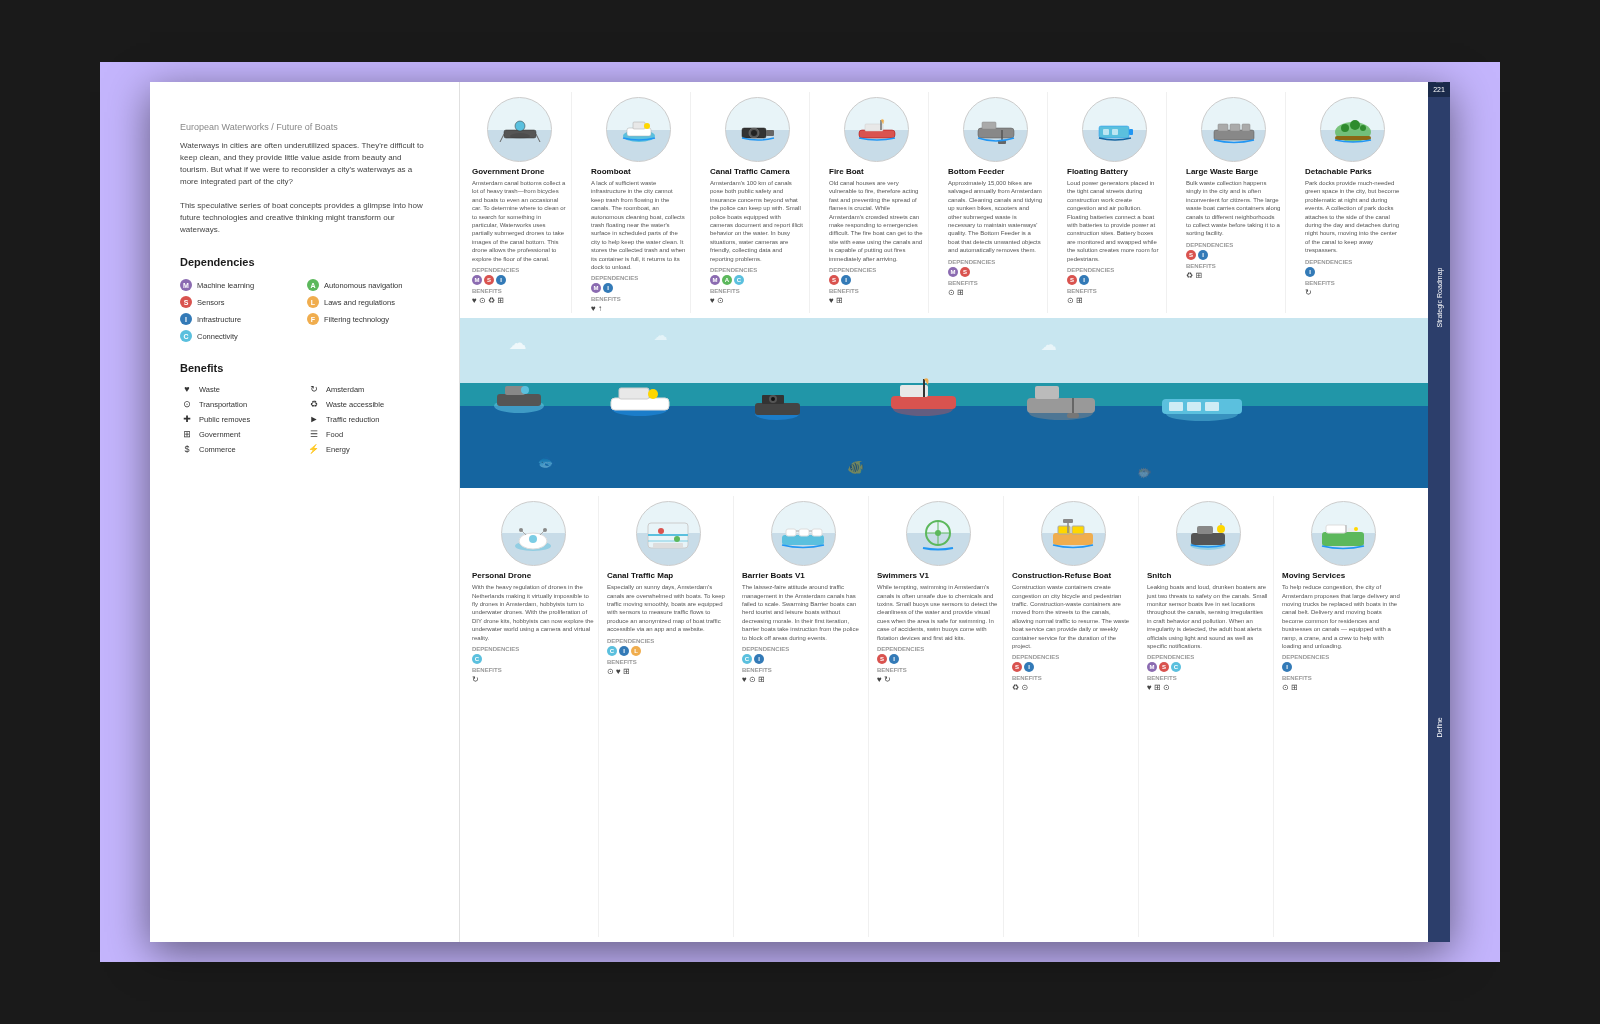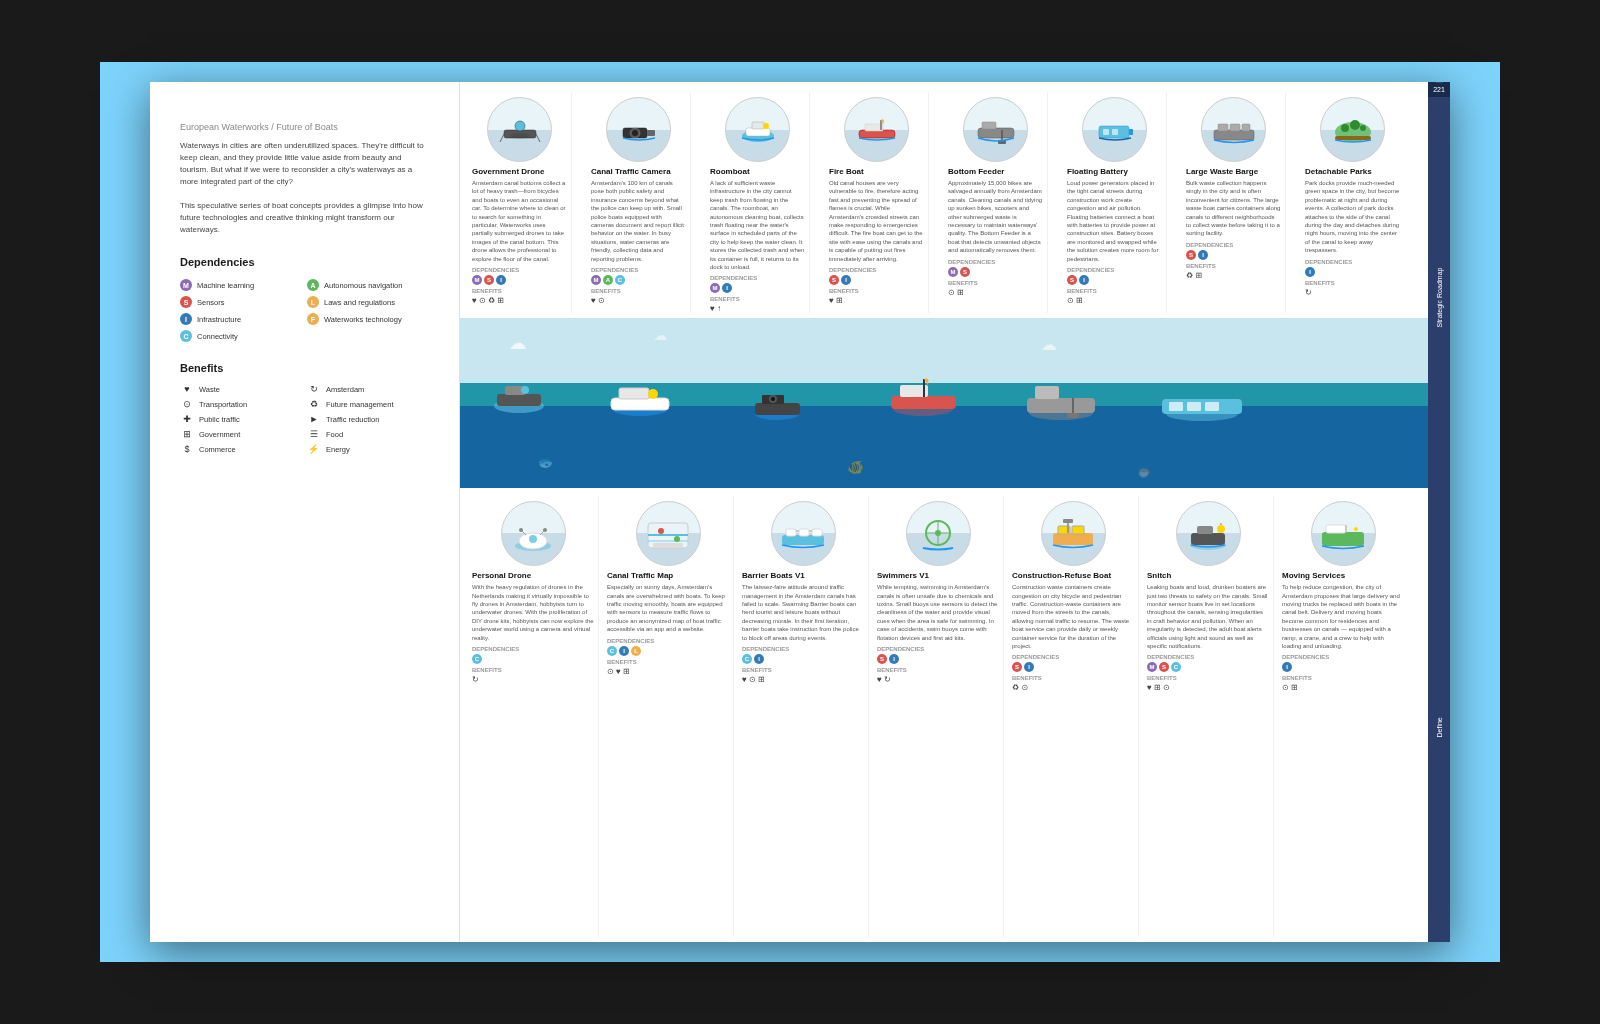--- a/index.html
+++ b/index.html
@@ -7,21 +7,21 @@
       background: #1a1a1a;
       display: flex;
       justify-content: center;
       align-items: center;
       min-height: 100vh;
       font-family: Arial, sans-serif;
     }
     .page-container {
       width: 1400px;
       height: 900px;
-      background: #7dd3fc;
+      background: #c4b5fd;
       display: flex;
       justify-content: center;
       align-items: flex-start;
       padding: 20px;
     }
     .book-spread {
       width: 1300px;
       height: 860px;
       background: white;
       display: flex;
@@ -270,21 +270,21 @@
         <div class="legend-item">
           <div class="legend-dot" style="background:#F0AD4E">L</div>
           <span>Laws and regulations</span>
         </div>
         <div class="legend-item">
           <div class="legend-dot" style="background:#337AB7">I</div>
           <span>Infrastructure</span>
         </div>
         <div class="legend-item">
           <div class="legend-dot" style="background:#F0AD4E">F</div>
-          <span>Waterworks technology</span>
+          <span>Filtering technology</span>
         </div>
         <div class="legend-item">
           <div class="legend-dot" style="background:#5BC0DE">C</div>
           <span>Connectivity</span>
         </div>
       </div>
 
       <div class="section-title">Benefits</div>
       <div class="benefits-grid">
         <div class="benefit-item">
@@ -294,25 +294,25 @@
         <div class="benefit-item">
           <span class="benefit-icon">↻</span>
             <span>Amsterdam</span>
         </div>
         <div class="benefit-item">
           <span class="benefit-icon">⊙</span>
             <span>Transportation</span>
         </div>
         <div class="benefit-item">
           <span class="benefit-icon">♻</span>
-            <span>Future management</span>
+            <span>Waste accessible</span>
         </div>
         <div class="benefit-item">
           <span class="benefit-icon">✚</span>
-            <span>Public traffic</span>
+            <span>Public removes</span>
         </div>
         <div class="benefit-item">
           <span class="benefit-icon">►</span>
             <span>Traffic reduction</span>
         </div>
         <div class="benefit-item">
           <span class="benefit-icon">⊞</span>
             <span>Government</span>
         </div>
         <div class="benefit-item">
@@ -353,58 +353,58 @@
               <div class="d" style="background:#D9534F">S</div>
               <div class="d" style="background:#337AB7">I</div>
             </div>
             <div class="card-label">Benefits</div>
             <div class="ben-icons">♥ ⊙ ♻ ⊞</div>
           </div>
 
           <div class="card-col">
             <div class="circle-sm">
               <svg width="48" height="40" viewBox="0 0 48 40">
+                <ellipse cx="24" cy="26" rx="16" ry="6" fill="#5BC0DE"></ellipse>
+                <rect x="12" y="18" width="24" height="8" rx="2" fill="#fff" stroke="#aaa" stroke-width="0.5"></rect>
+                <rect x="18" y="12" width="12" height="7" rx="1" fill="#e8e8e8" stroke="#aaa" stroke-width="0.5"></rect>
+                <circle cx="32" cy="16" r="3" fill="#FFD700"></circle>
+                <path d="M8 28 Q24 32 40 28" stroke="#2196F3" fill="none" stroke-width="1.5"></path>
+              </svg>
+            </div>
+            <div class="card-title">Roomboat</div>
+            <div class="card-body">A lack of sufficient waste infrastructure in the city cannot keep trash from flowing in the canals. The roomboat, an autonomous cleaning boat, collects trash floating near the water's surface in scheduled parts of the city to help keep the water clean. It stores the collected trash and when its container is full, it returns to its dock to unload.</div>
+            <div class="card-label">Dependencies</div>
+            <div class="deps-dots">
+              <div class="d" style="background:#8B6BB1">M</div>
+              <div class="d" style="background:#337AB7">I</div>
+            </div>
+            <div class="card-label">Benefits</div>
+            <div class="ben-icons">♥ ↑</div>
+          </div>
+
+          <div class="card-col">
+            <div class="circle-sm">
+              <svg width="48" height="40" viewBox="0 0 48 40">
                 <rect x="8" y="18" width="24" height="10" rx="2" fill="#333" stroke="#222" stroke-width="0.5"></rect>
                 <circle cx="20" cy="23" r="5" fill="#555" stroke="#888" stroke-width="0.5"></circle>
                 <circle cx="20" cy="23" r="3" fill="#222"></circle>
                 <rect x="32" y="20" width="8" height="6" rx="1" fill="#666"></rect>
                 <path d="M8 28 Q24 32 40 28" stroke="#2196F3" fill="none" stroke-width="1.5"></path>
               </svg>
             </div>
             <div class="card-title">Canal Traffic Camera</div>
             <div class="card-body">Amsterdam's 100 km of canals pose both public safety and insurance concerns beyond what the police can keep up with. Small police boats equipped with cameras document and report illicit behavior on the water. In busy situations, water cameras are friendly, collecting data and reporting problems.</div>
             <div class="card-label">Dependencies</div>
             <div class="deps-dots">
               <div class="d" style="background:#8B6BB1">M</div>
               <div class="d" style="background:#5CB85C">A</div>
               <div class="d" style="background:#5BC0DE">C</div>
             </div>
             <div class="card-label">Benefits</div>
             <div class="ben-icons">♥ ⊙</div>
-          </div>
-
-          <div class="card-col">
-            <div class="circle-sm">
-              <svg width="48" height="40" viewBox="0 0 48 40">
-                <ellipse cx="24" cy="26" rx="16" ry="6" fill="#5BC0DE"></ellipse>
-                <rect x="12" y="18" width="24" height="8" rx="2" fill="#fff" stroke="#aaa" stroke-width="0.5"></rect>
-                <rect x="18" y="12" width="12" height="7" rx="1" fill="#e8e8e8" stroke="#aaa" stroke-width="0.5"></rect>
-                <circle cx="32" cy="16" r="3" fill="#FFD700"></circle>
-                <path d="M8 28 Q24 32 40 28" stroke="#2196F3" fill="none" stroke-width="1.5"></path>
-              </svg>
-            </div>
-            <div class="card-title">Roomboat</div>
-            <div class="card-body">A lack of sufficient waste infrastructure in the city cannot keep trash from flowing in the canals. The roomboat, an autonomous cleaning boat, collects trash floating near the water's surface in scheduled parts of the city to help keep the water clean. It stores the collected trash and when its container is full, it returns to its dock to unload.</div>
-            <div class="card-label">Dependencies</div>
-            <div class="deps-dots">
-              <div class="d" style="background:#8B6BB1">M</div>
-              <div class="d" style="background:#337AB7">I</div>
-            </div>
-            <div class="card-label">Benefits</div>
-            <div class="ben-icons">♥ ↑</div>
           </div>
 
           <div class="card-col">
             <div class="circle-sm">
               <svg width="48" height="40" viewBox="0 0 48 40">
                 <rect x="6" y="20" width="36" height="8" rx="3" fill="#D9534F" stroke="#a00" stroke-width="0.5"></rect>
                 <rect x="12" y="14" width="18" height="7" rx="1" fill="#e8e8e8" stroke="#ccc" stroke-width="0.5"></rect>
                 <line x1="28" y1="10" x2="28" y2="20" stroke="#333" stroke-width="1"></line>
                 <path d="M28 10 Q32 8 30 14" stroke="#F0AD4E" fill="#F0AD4E" stroke-width="0.5"></path>
                 <path d="M6 28 Q24 32 42 28" stroke="#2196F3" fill="none" stroke-width="1.5"></path>

